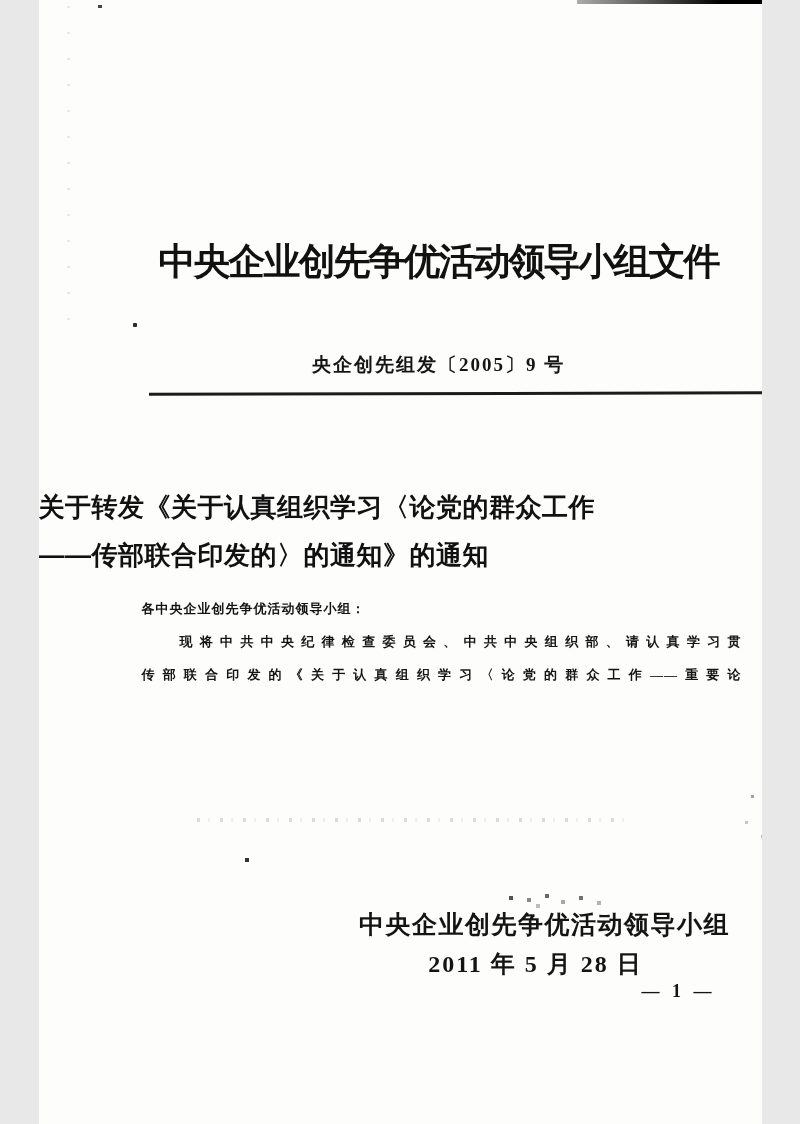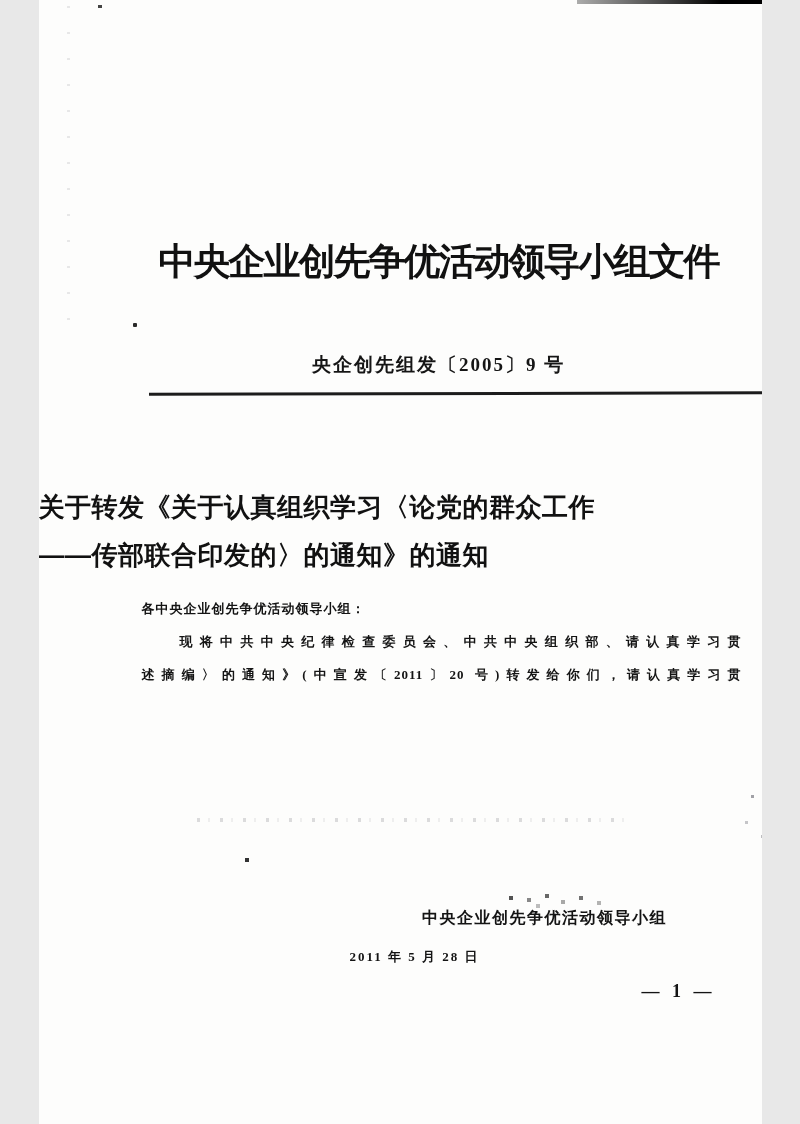--- a/index.html
+++ b/index.html
@@ -67,30 +67,30 @@
   }
   .body-line.indent{padding-left:38px;}
   .body-line.last-line{text-align-last:left;white-space:normal;}
   .salutation{text-align-last:left;}
 
   
   .signature{
     position:absolute;top:908px;left:306px;width:400px;
     text-align:center;
     font-weight:bold;
-    font-size:16px;
+    font-size:25px;
     letter-spacing:1.5px;
     color:#141414;
     white-space:nowrap;
   }
   .sign-date{
-    position:absolute;top:948px;left:311px;width:400px;
-    text-align:left;
+    position:absolute;top:948px;left:297px;width:400px;
+    text-align:center;
     font-weight:bold;
-    font-size:13px;
+    font-size:24px;
     letter-spacing:2px;
     color:#141414;
     white-space:nowrap;
   }
   .page-number{
     position:absolute;top:981px;left:560px;width:160px;
     text-align:center;
     font-weight:bold;
     font-size:18px;
     letter-spacing:4px;
@@ -148,21 +148,21 @@
   <div class="header-rule"></div>
 
   <div class="subject">
     <div>关于转发《关于认真组织学习〈论党的群众工作</div>
     <div>——传部联合印发的〉的通知》的通知</div>
   </div>
 
   <div class="body-block">
     <div class="body-line salutation">各中央企业创先争优活动领导小组：</div>
     <div class="body-line indent">现将中共中央纪律检查委员会、中共中央组织部、请认真学习贯</div>
-    <div class="body-line">述摘编〉的通知》(中宣发〔2011〕20 号)转发给你们，请认真学习贯</div>
+    <div class="body-line">传部联合印发的《关于认真组织学习〈论党的群众工作——重要论</div>
   </div>
 
   <div class="signature">中央企业创先争优活动领导小组</div>
   <div class="sign-date">2011 年 5 月 28 日</div>
 
   <div class="page-number">— 1 —</div>
 
 </div>
 
 </body></html>

